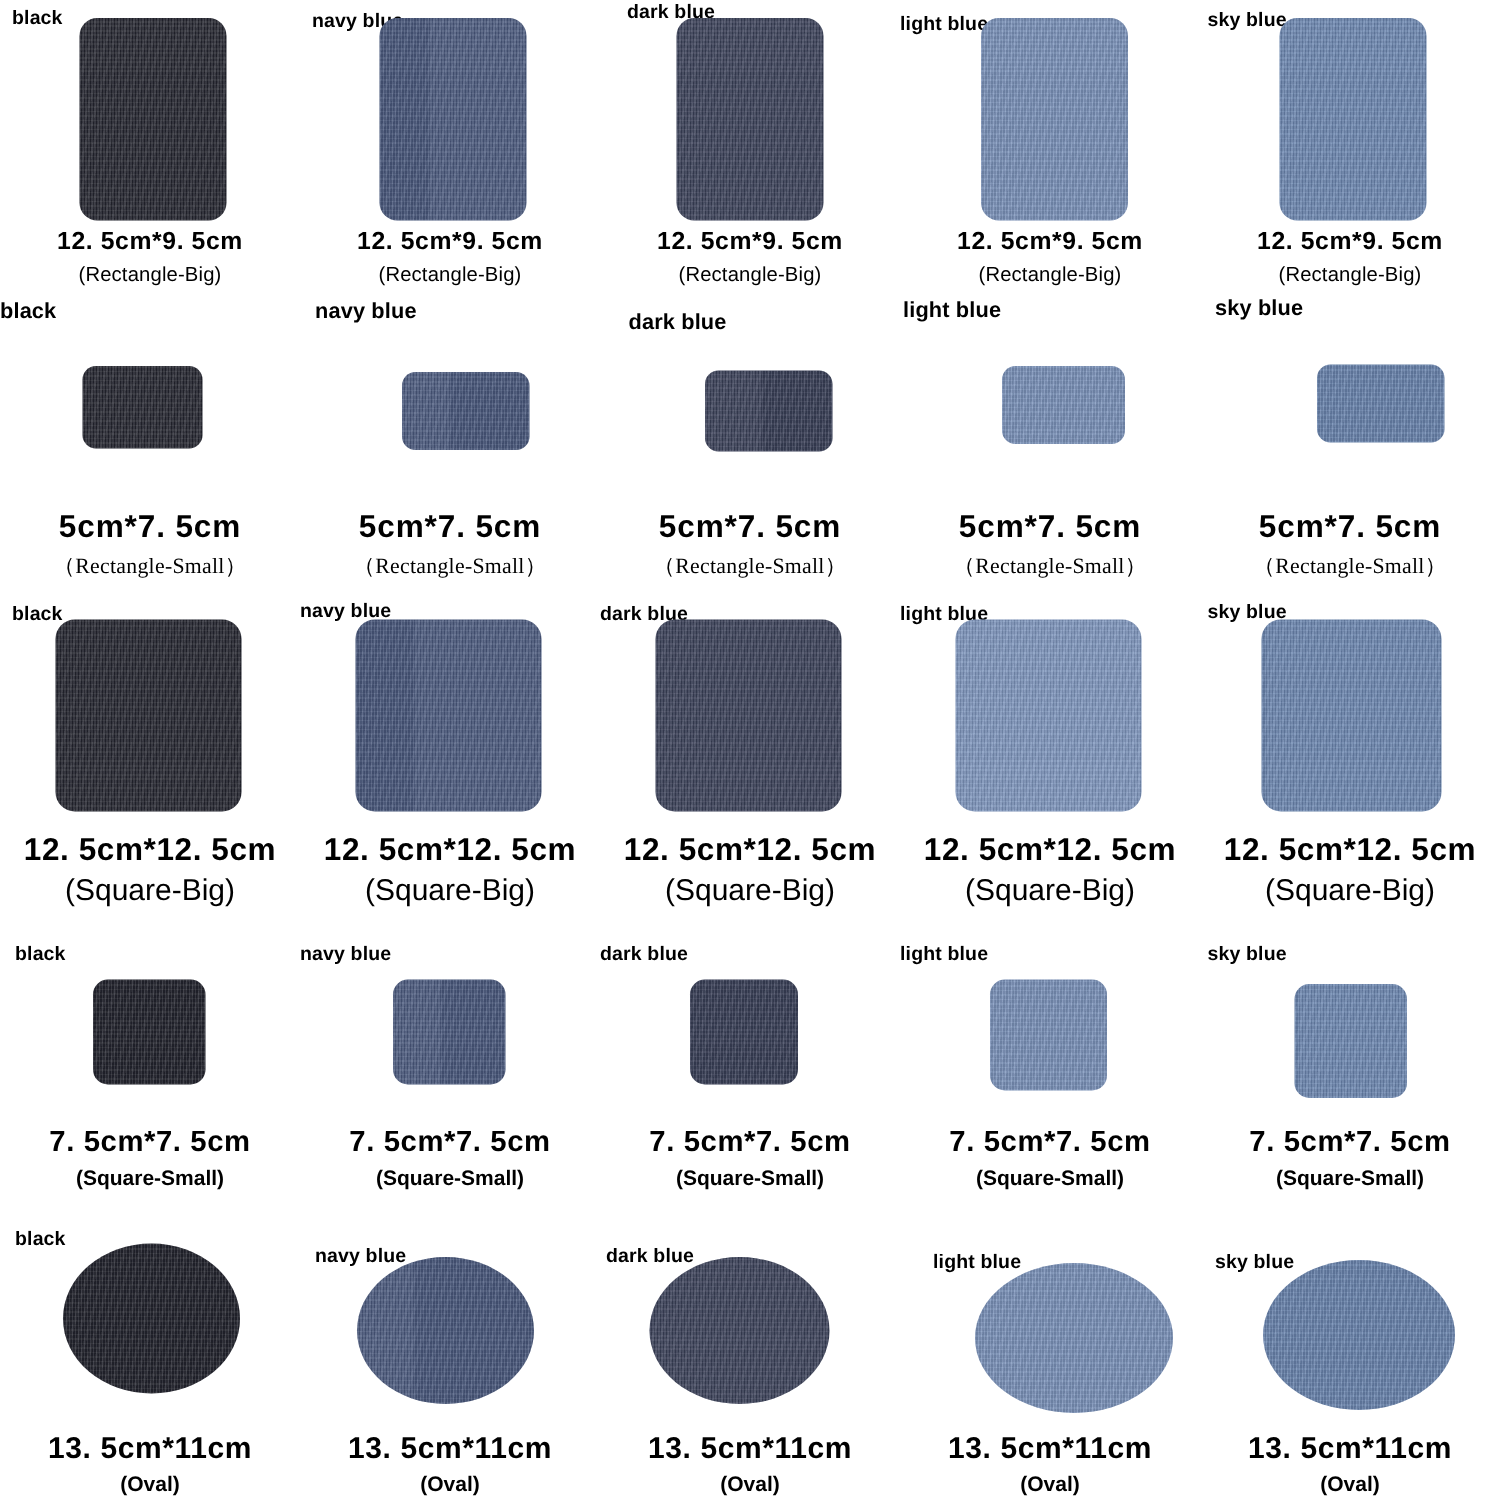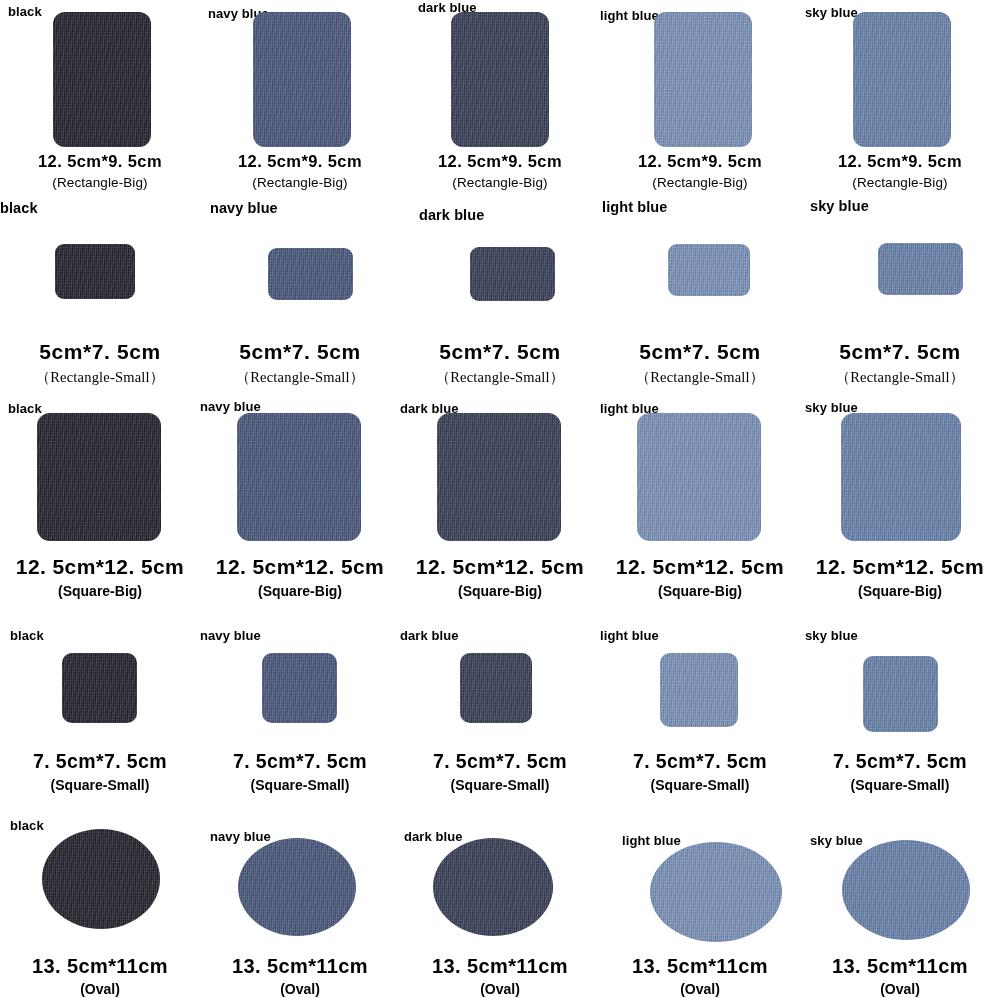--- a/index.html
+++ b/index.html
@@ -78,21 +78,21 @@
   
   .r2 .cap-size{font-size:21px;font-weight:600;letter-spacing:.6px;}
   .r2 .cap-shape{
     font-size:14.5px;font-weight:400;margin-top:4px;
     font-family:"Liberation Serif",serif;letter-spacing:.2px;
   }
   .r2 .color-label{font-size:14.5px;font-weight:600;}
 
   
   .r3 .cap-size{font-size:21px;font-weight:600;letter-spacing:.4px;}
-  .r3 .cap-shape{font-size:14px;font-weight:700;margin-top:4px;}
+  .r3 .cap-shape{font-size:20px;font-weight:400;margin-top:4px;}
   .r3 .color-label{font-size:13px;font-weight:600;}
 
   
   .r4 .cap-size{font-size:19.5px;font-weight:600;letter-spacing:.4px;}
   .r4 .cap-shape{font-size:14px;font-weight:600;margin-top:4px;}
   .r4 .color-label{font-size:13px;font-weight:600;}
 
   
   .r5 .cap-size{font-size:20px;font-weight:700;letter-spacing:.4px;}
   .r5 .cap-shape{font-size:14px;font-weight:600;margin-top:3px;}

